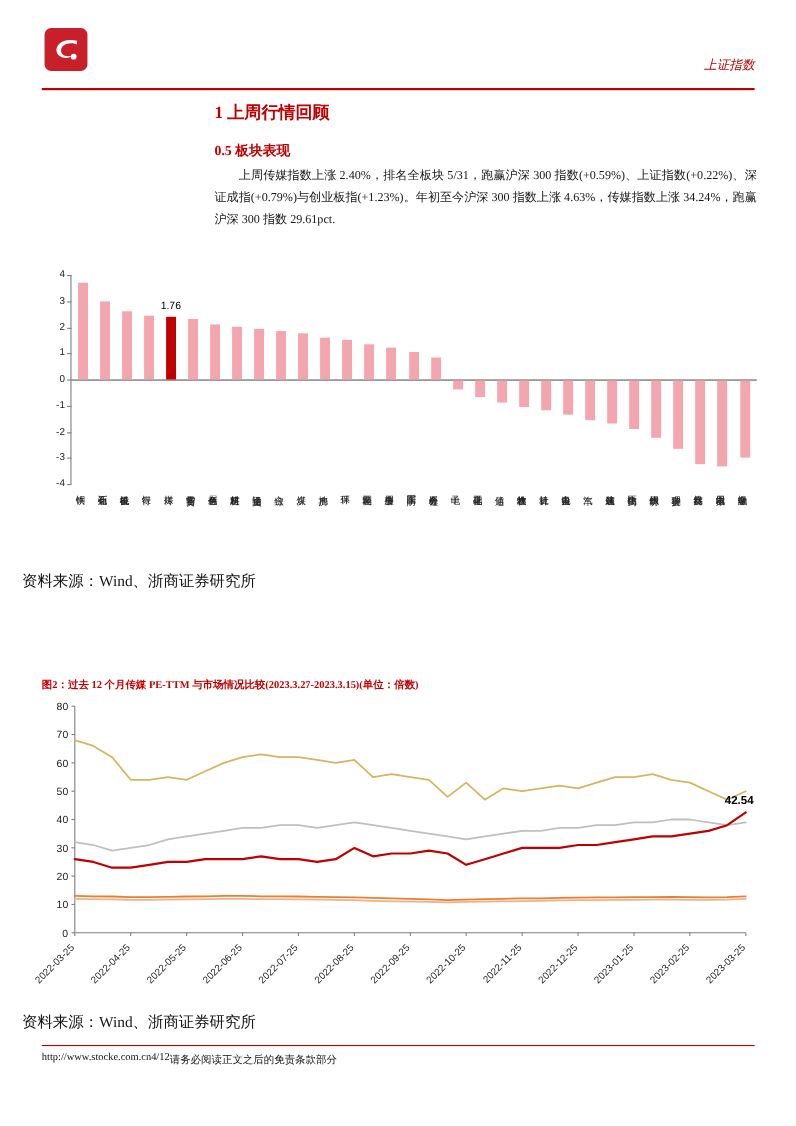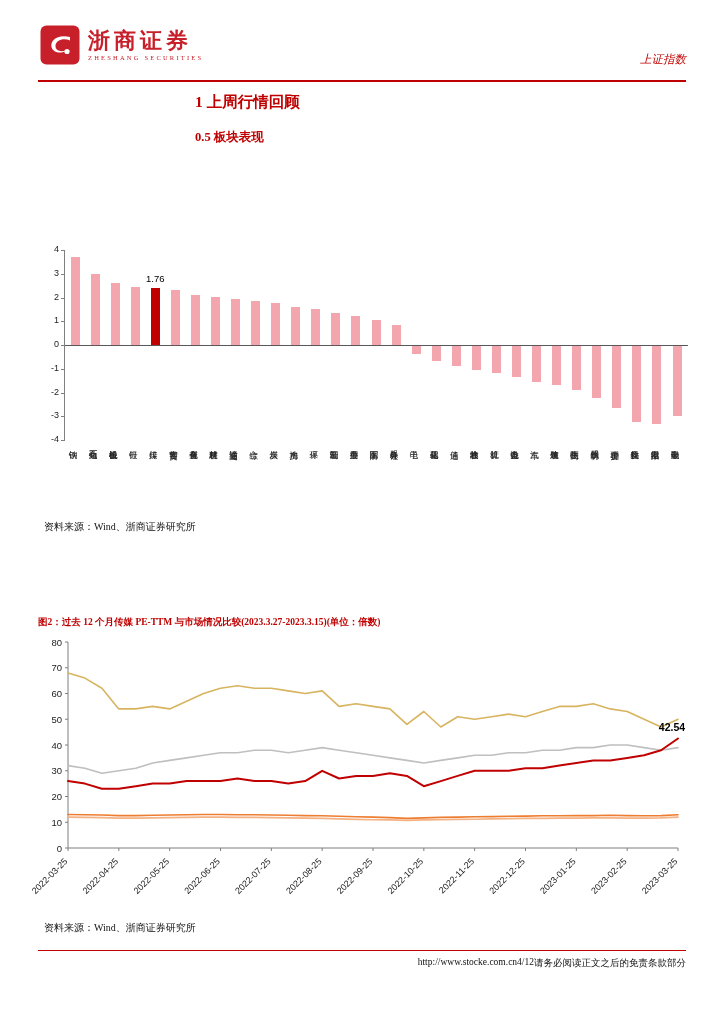--- a/index.html
+++ b/index.html
@@ -14,57 +14,54 @@
   .header-rule{left:38px;top:80px;width:648px;height:2px;background:#C00000;}
   
   .sec-title{left:195px;top:92px;font-size:15.5px;font-weight:bold;color:#C00000;}
   .sec-sub{left:195px;top:129px;font-size:12.5px;font-weight:bold;color:#C00000;}
   .para{left:195px;width:493px;font-size:11px;line-height:1.8;text-align:justify;text-indent:2em;color:#161616;}
   .p1{top:151px;}
   .p2{top:556px;}
   .fig-cap{left:38px;color:#C00000;font-size:9.5px;font-weight:bold;}
   .cap1{top:229px;}
   .cap2{top:616px;}
-  .source{left:44px;font-size:10px;color:#111;}
+  .source{left:20px;font-size:14px;color:#111;}
   .src1{top:520px;}
   .src2{top:921px;}
   
   .chart1{left:38px;top:250px;width:650px;}
   .chart2{left:38px;top:634px;width:650px;height:280px;}
   .bc-label{position:absolute;top:4px;writing-mode:vertical-rl;text-orientation:upright;
             font-size:8.5px;color:#222;line-height:1;font-family:"Liberation Sans","DejaVu Sans",sans-serif;}
   .bc-num{font-family:"Liberation Sans","DejaVu Sans",sans-serif;}
   svg{overflow:visible;}
   svg text{font-family:"Liberation Sans","DejaVu Sans",sans-serif;}
   
   .footer-rule{left:38px;top:950px;width:648px;height:1px;background:#C00000;}
-  .footer{left:38px;top:957px;width:648px;display:flex;justify-content:flex-end;
+  .footer{left:38px;top:957px;width:648px;display:flex;justify-content:flex-start;
           font-size:9.5px;color:#111;}
 </style>
 </head>
 <body>
 
 <div class="page">
 
   <div class="abs logo">
     <svg width="40" height="40" viewBox="0 0 40 40">
       <rect x="0.5" y="0.5" width="39" height="39" rx="6" fill="#C8202A"></rect>
       <path d="M30 12 C17 9 10 16 11.5 22 C13 28 22 29.5 26.5 25 C21.5 27.5 15.5 26 15.5 21 C15.5 15 24 12.5 30 15.5 Z" fill="#FFFFFF"></path>
       <circle cx="27" cy="26.5" r="2.6" fill="#FFFFFF"></circle>
     </svg>
-    <div>
-      <div class="logo-cn">浙商证券</div>
-      <div class="logo-en">ZHESHANG SECURITIES</div>
-    </div>
   </div>
   <div class="abs report-type">上证指数</div>
   <div class="abs header-rule"></div>
 
   <div class="abs sec-title">1 上周行情回顾</div>
   <div class="abs sec-sub">0.5 板块表现</div>
+  <div class="abs para p1">上周传媒指数上涨 2.40%，排名全板块 5/31，跑赢沪深 300 指数(+0.59%)、上证指数(+0.22%)、深证成指(+0.79%)与创业板指(+1.23%)。年初至今沪深 300 指数上涨 4.63%，传媒指数上涨 34.24%，跑赢沪深 300 指数 29.61pct.</div>
 
   <div class="abs chart1" id="chart1">
       <div style="position: relative; height: 190px; margin-left: 26px; border-left: 1px solid rgb(127, 127, 127);">
         <div class="bc-num" style="position: absolute; left: -30px; top: -6px; width: 24px; text-align: right; font-size: 9px; color: rgb(34, 34, 34);">4</div>
         <div style="position: absolute; left: -4px; top: 0px; width: 4px; height: 1px; background: rgb(127, 127, 127);"></div>
         <div class="bc-num" style="position: absolute; left: -30px; top: 17.75px; width: 24px; text-align: right; font-size: 9px; color: rgb(34, 34, 34);">3</div>
         <div style="position: absolute; left: -4px; top: 23.8px; width: 4px; height: 1px; background: rgb(127, 127, 127);"></div>
         <div class="bc-num" style="position: absolute; left: -30px; top: 41.5px; width: 24px; text-align: right; font-size: 9px; color: rgb(34, 34, 34);">2</div>
         <div style="position: absolute; left: -4px; top: 47.5px; width: 4px; height: 1px; background: rgb(127, 127, 127);"></div>
         <div class="bc-num" style="position: absolute; left: -30px; top: 65.25px; width: 24px; text-align: right; font-size: 9px; color: rgb(34, 34, 34);">1</div>

